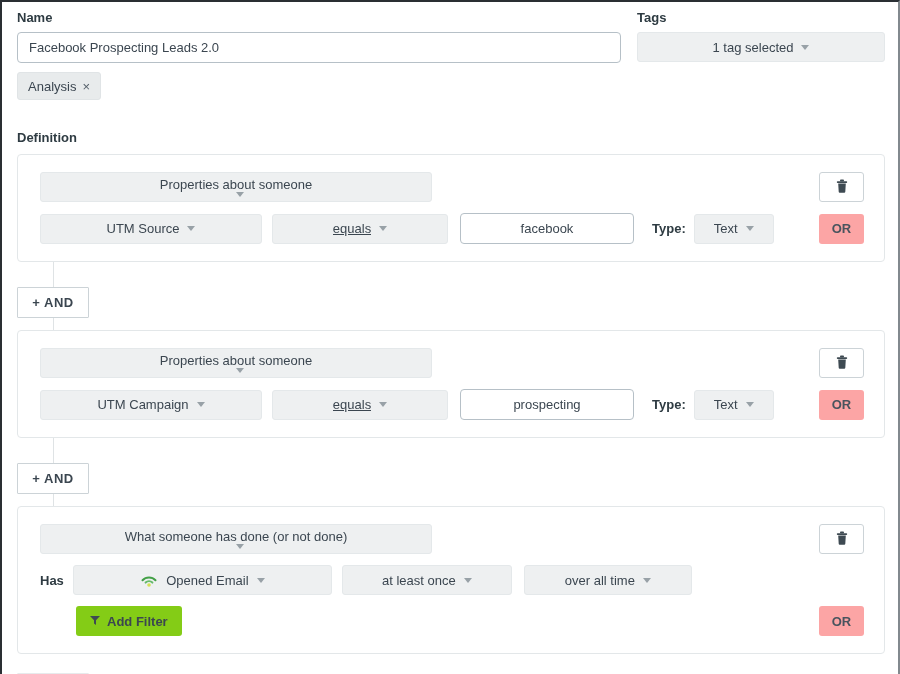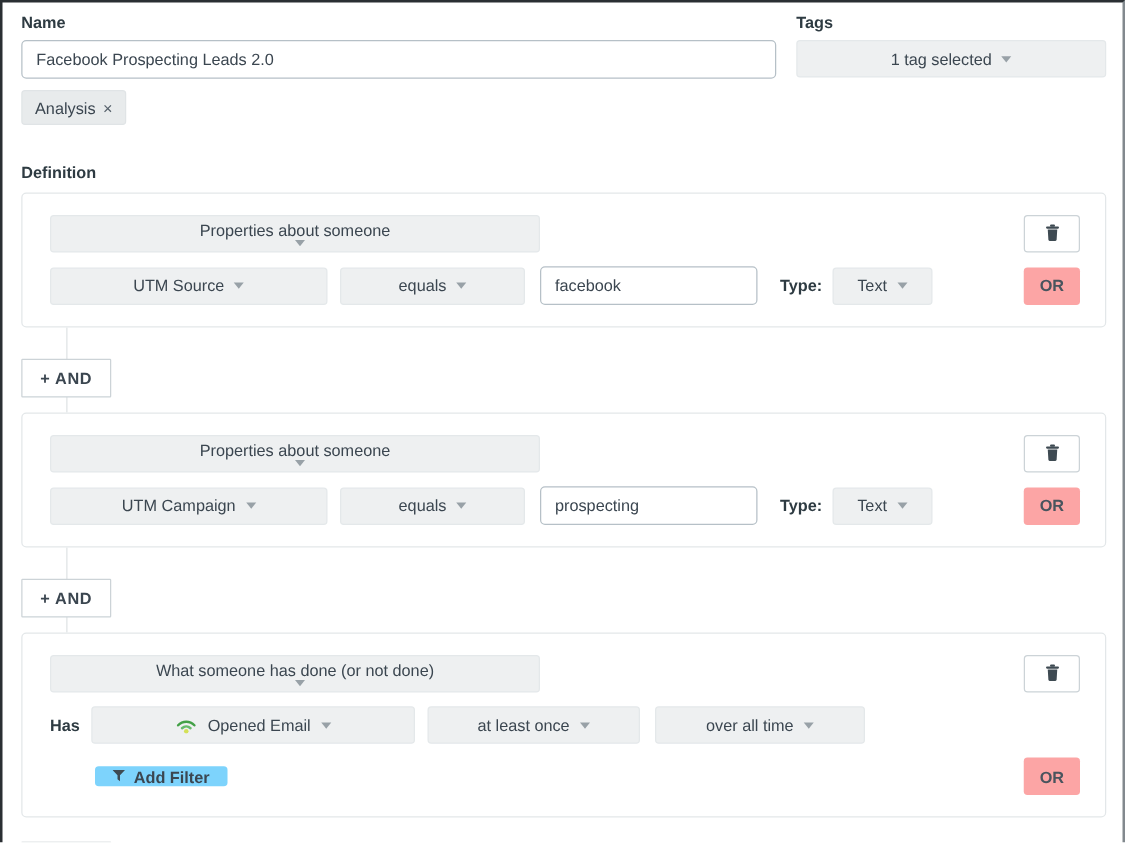--- a/index.html
+++ b/index.html
@@ -37,25 +37,25 @@
   .and-wrap::before{content:'';position:absolute;left:36px;top:0;bottom:0;width:1px;background:#dfe3e5;}
   .and-btn{box-sizing:border-box;position:relative;z-index:1;min-width:72px;height:31px;background:#fff;
     border:1px solid #ccd3d7;border-radius:1px;font-size:13px;font-weight:bold;color:#3b4650;
     display:inline-flex;align-items:center;justify-content:center;padding:0 14px;cursor:pointer;
     font-family:"Liberation Sans",sans-serif;letter-spacing:.5px;margin-top:13px;}
   .and-btn.gray{background:#e7eaec;border-color:#e7eaec;}
   .bottom-and{margin-top:6px;}
   .type-lbl{font-size:13px;font-weight:bold;color:#2e3b42;margin-left:18px;margin-right:8px;}
   .has-lbl{font-size:13px;font-weight:bold;color:#2e3b42;margin-right:9px;}
   .metric-ic{flex:none;margin-right:8px;display:inline-flex;}
-  .gbtn{box-sizing:border-box;height:16px;background:#7dd3fc;border:none;border-radius:3px;
+  .gbtn{box-sizing:border-box;height:30px;background:#84cc16;border:none;border-radius:3px;
     display:inline-flex;align-items:center;gap:7px;padding:0 14px;font-size:13px;font-weight:bold;
     color:#3b4650;cursor:pointer;font-family:"Liberation Sans",sans-serif;}
   .g10{margin-left:10px;} .g12{margin-left:12px;}
-  .w222{width:222px;} .w160{width:148px;} .w174{width:174px!important;} .w80{width:80px;}
+  .w222{width:222px;} .w160{width:176px;text-decoration:underline;} .w174{width:174px!important;text-align:center;} .w80{width:80px;}
   .w215{width:259px;} .w170{width:170px;} .w168{width:168px;}
   .row3{margin-top:12px;}
   .row3 .gbtn{margin-left:36px;}
 </style>
 </head>
 <body>
 
 <div class="frame">
 
   <div class="top-row">

